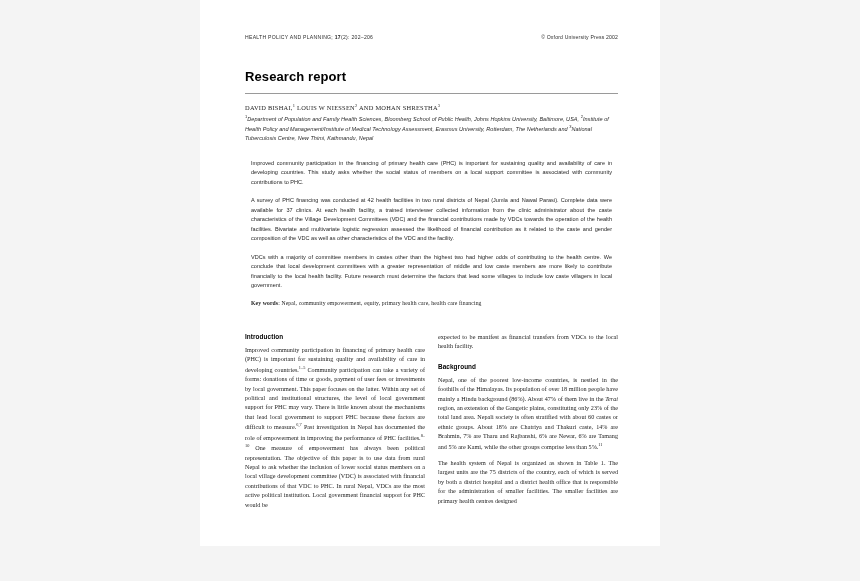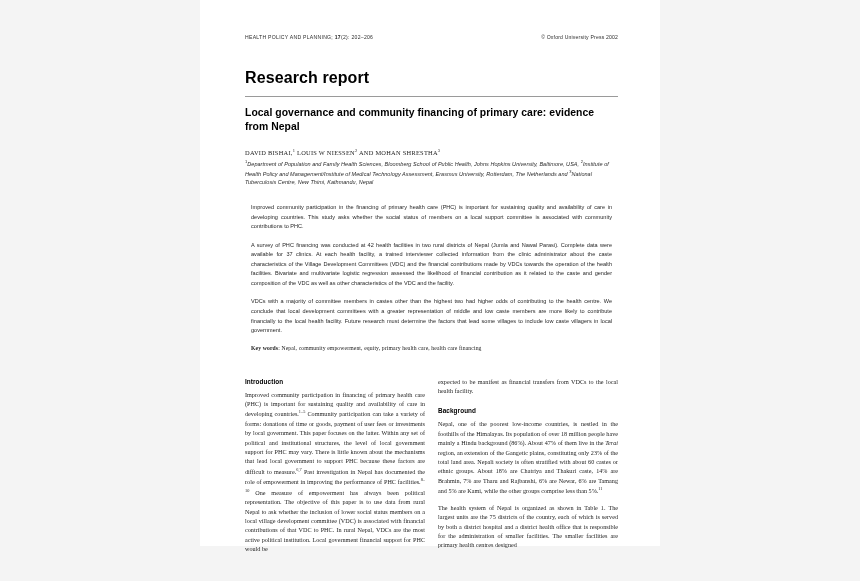--- a/index.html
+++ b/index.html
@@ -42,21 +42,21 @@
     color: #2b2b2b;
     margin-bottom: 29px;
   }
   .runhead .vol { font-weight: bold; }
   .runhead-right { letter-spacing: 0.18px; }
 
   
   .kicker {
     font-family: "Liberation Sans", sans-serif;
     font-weight: bold;
-    font-size: 16px;
+    font-size: 13px;
     color: #000;
     letter-spacing: 0.1px;
     margin-bottom: 9px;
   }
   .rule {
     border-top: 0.8px solid #9a9a9a;
     margin: 0 0 9px 0;
   }
   .title {
     font-family: "Liberation Sans", sans-serif;
@@ -151,21 +151,20 @@
       <div class="runhead">
         <div>
           <span>HEALTH POLICY AND PLANNING;</span>
           <span class="vol">17</span><span>(2): 202–206</span>
         </div>
         <div class="runhead-right">© Oxford University Press 2002</div>
       </div>
 
       <div class="kicker">Research report</div>
       <div class="rule"></div>
-      <h1 class="title">Local governance and community financing of primary care: evidence from Nepal</h1>
 
       <div class="authors">
         <span>DAVID BISHAI,</span><sup>1</sup><span> LOUIS W NIESSEN</span><sup>2</sup><span> AND MOHAN SHRESTHA</span><sup>3</sup>
       </div>
 
       <div class="affil">
         <sup>1</sup><span>Department of Population and Family Health Sciences, Bloomberg School of Public Health, Johns Hopkins University, Baltimore, USA, </span><sup>2</sup><span>Institute of Health Policy and Management/Institute of Medical Technology Assessment, Erasmus University, Rotterdam, The Netherlands and </span><sup>3</sup><span>National Tuberculosis Centre, New Thimi, Kathmandu, Nepal</span>
       </div>
 
       <div class="abstract">

